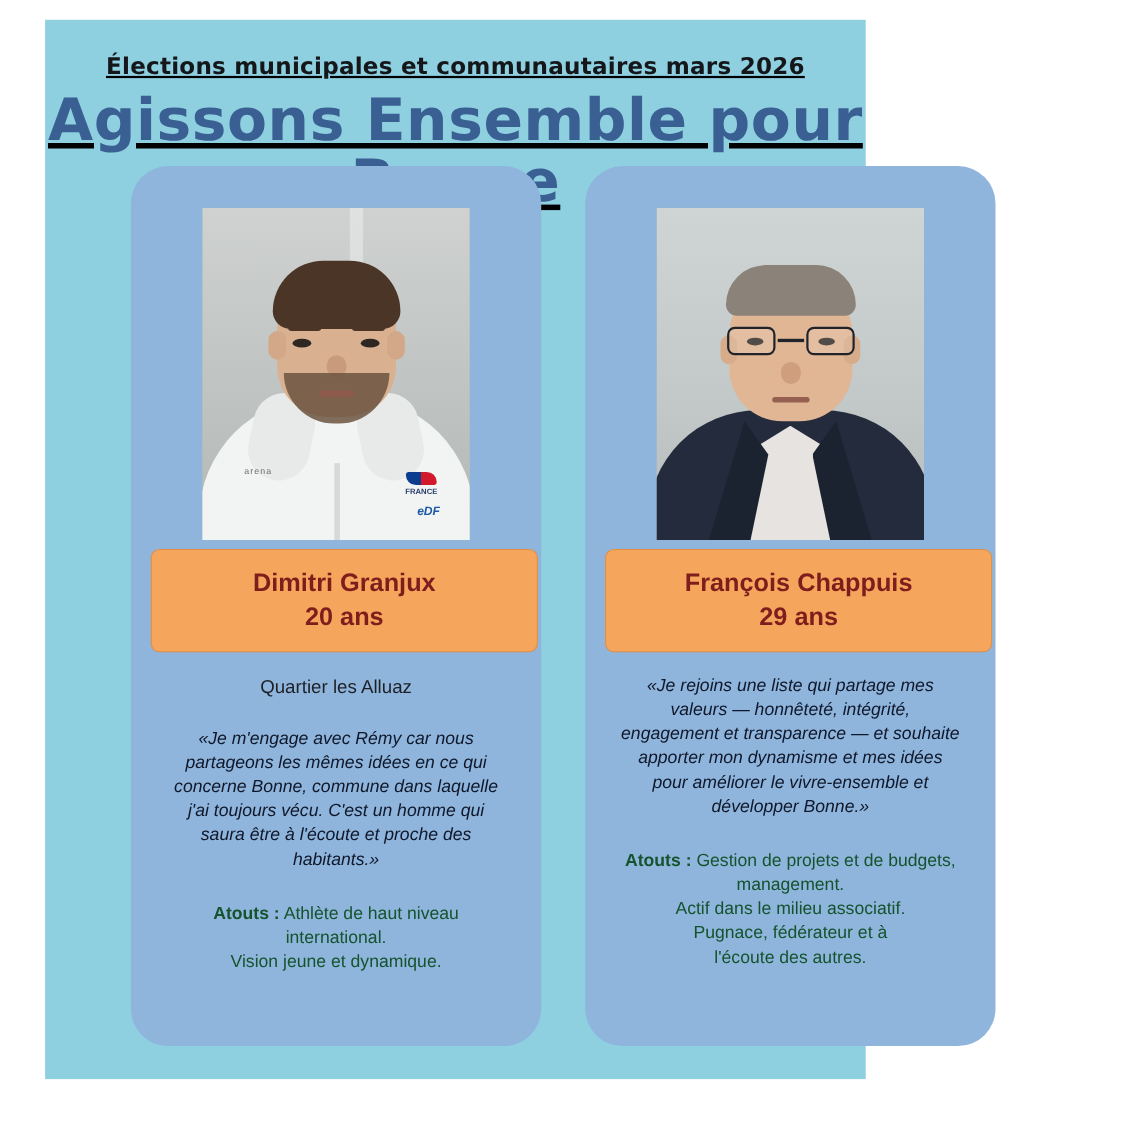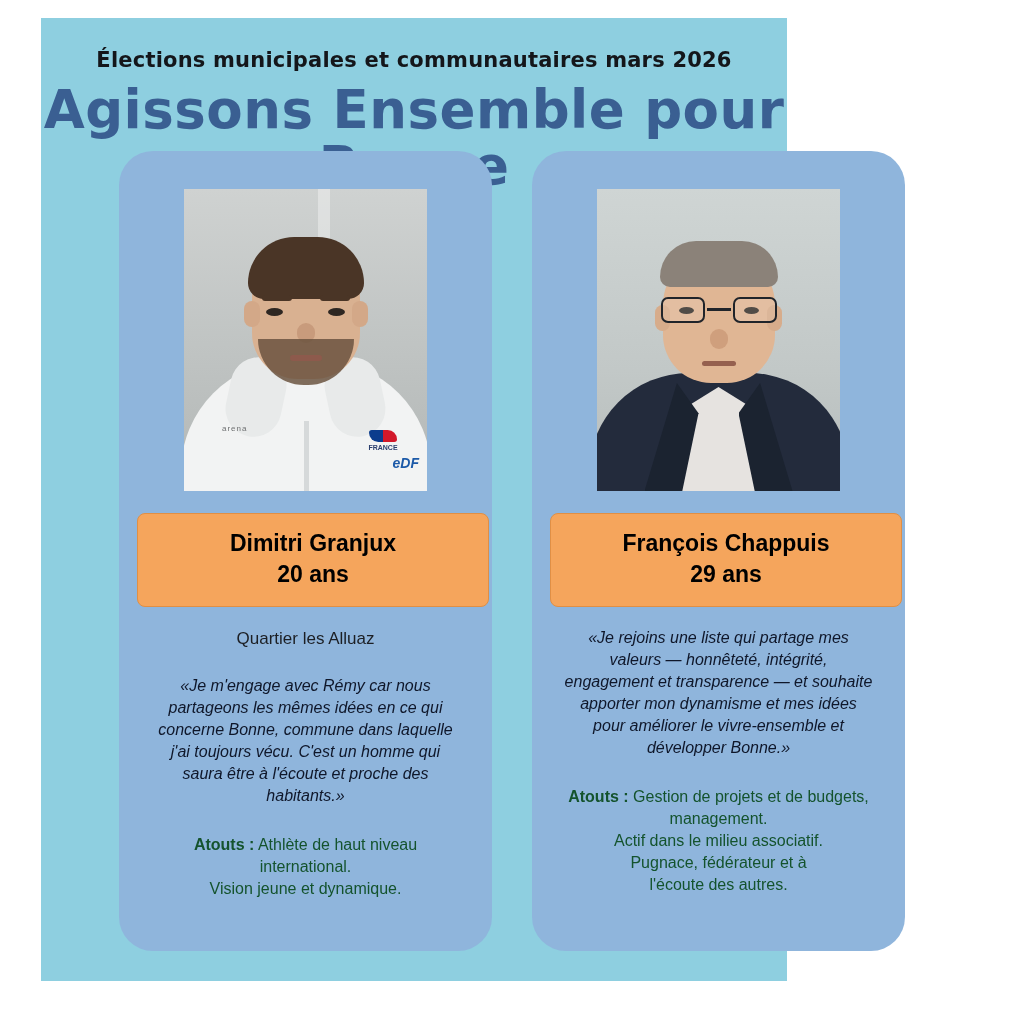--- a/index.html
+++ b/index.html
@@ -14,20 +14,21 @@
     overflow: hidden;
   }
   .poster {
     position: absolute;
     left: 41px;
     top: 18px;
     width: 746px;
     height: 963px;
     background: #8ecfe0;
     box-sizing: border-box;
+    text-decoration: underline;
   }
   .header {
     padding-top: 30px;
     text-align: center;
   }
   .kicker {
     font-size: 21px;
     font-weight: bold;
     color: #14161a;
     letter-spacing: 0.2px;
@@ -219,23 +220,23 @@
   }
   .p1-logo .flag {
     display: inline-block;
     width: 28px;
     height: 12px;
     background: linear-gradient(90deg, #0b3c8d 0 50%, #d2182a 50% 100%);
     border-radius: 3px 10px 3px 10px;
   }
   .p1-edf {
     position: absolute;
-    right: 8px;
+    right: 27px;
     bottom: 20px;
-    font-size: 14px;
+    font-size: 11px;
     font-weight: bold;
     color: #1d5aa8;
     font-style: italic;
   }
   .p1-arena {
     position: absolute;
     left: 38px;
     bottom: 58px;
     font-size: 8px;
     color: #6d6f70;
@@ -369,27 +370,27 @@
     left: 50%;
     top: 172px;
     width: 34px;
     height: 5px;
     margin-left: -17px;
     background: #95604f;
     border-radius: 4px;
   }
   
   .name-banner {
-    margin: 22px auto 0 auto;
+    margin: 8px auto 0 auto;
     width: 352px;
     background: #f5a55c;
     border: 1px solid #e08f45;
     border-radius: 8px;
     padding: 14px 6px 16px 6px;
-    color: #000000;
+    color: #7f1d1d;
     font-size: 23px;
     font-weight: bold;
     line-height: 1.35;
     box-sizing: border-box;
   }
   .quartier {
     margin-top: 22px;
     font-size: 17px;
     color: #1c1f24;
   }

